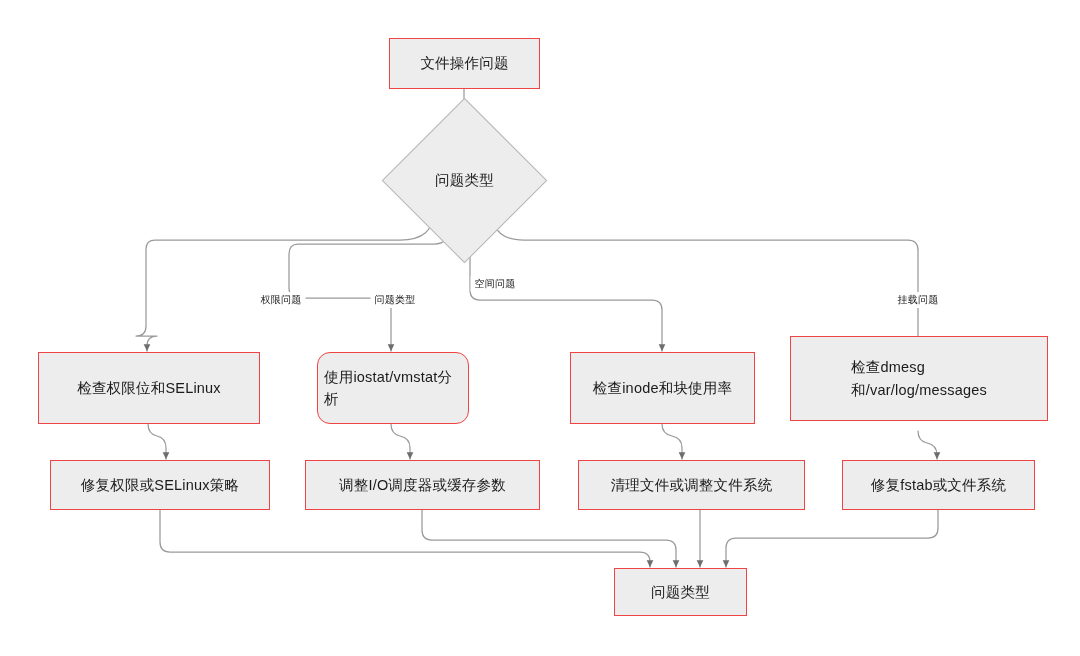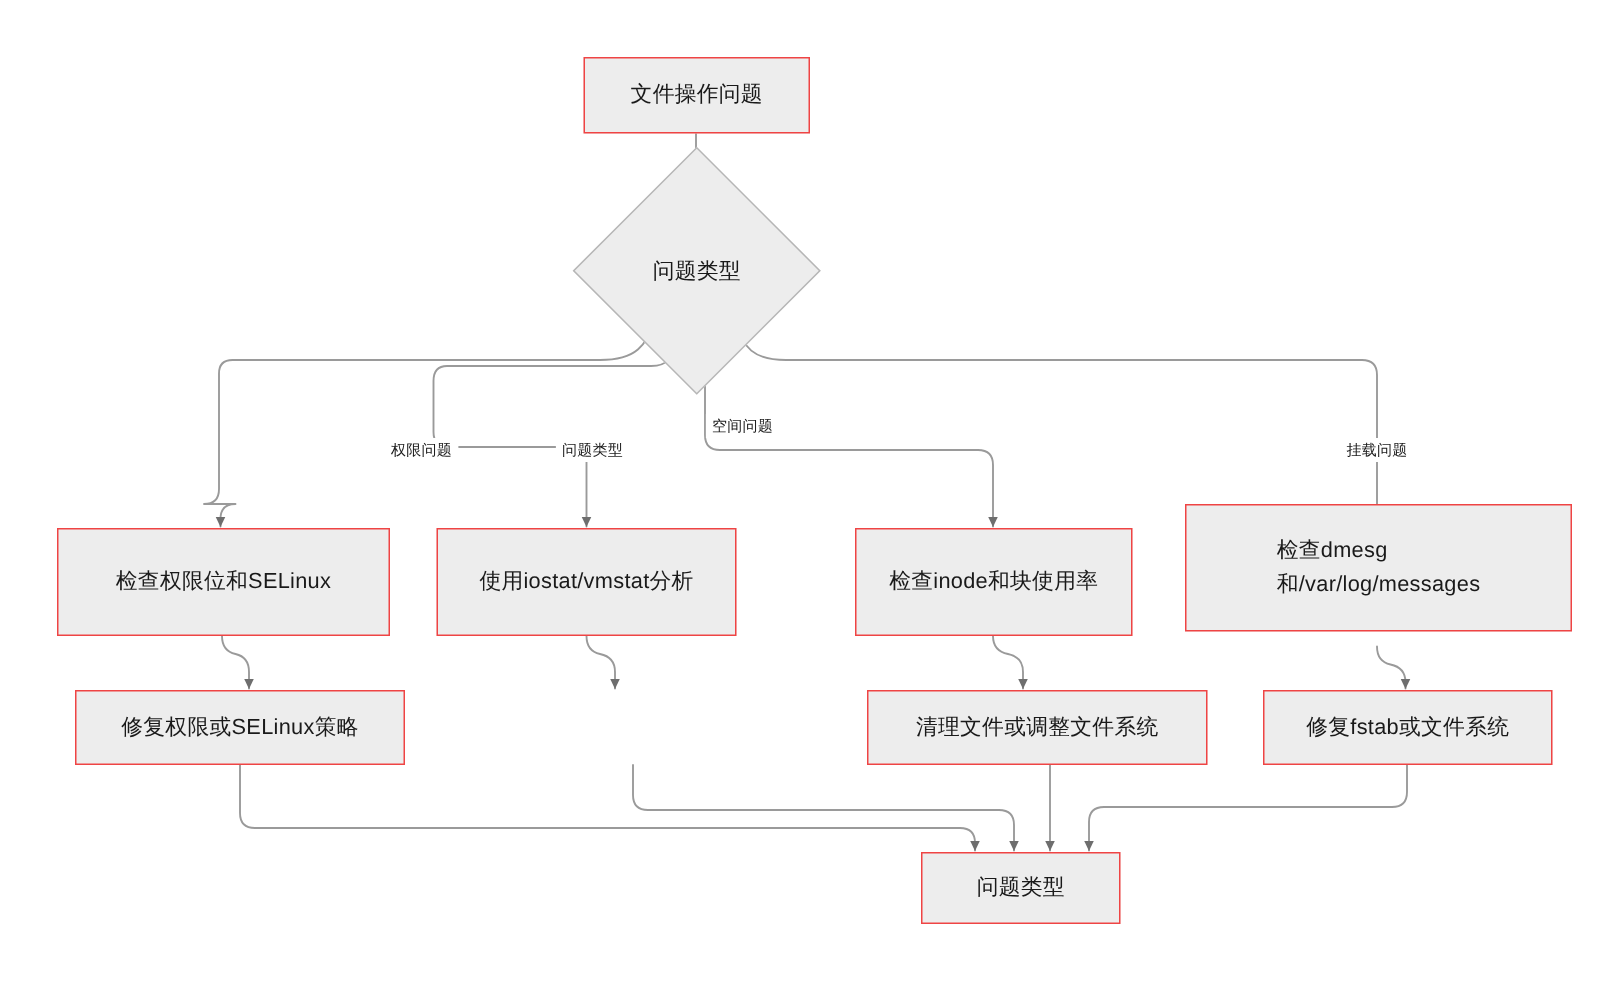--- a/index.html
+++ b/index.html
@@ -146,37 +146,40 @@
 
   <div class="edge-label" style="left:281px; top:300px;">权限问题</div>
   <div class="edge-label" style="left:395px; top:300px;">问题类型</div>
   <div class="edge-label" style="left:479px; top:284px;margin-left:16px;">空间问题</div>
   <div class="edge-label" style="left:918px; top:300px;">挂载问题</div>
 
   <div class="node" style="left:38px; top:352px; width:222px; height:72px;">
     <span class="label">检查权限位和SELinux</span>
   </div>
 
-  <div class="node" style="left:291px; top:352px; width:200px; height:72px;">
+  <div class="node" style="left:317px; top:352px; width:152px; height:72px;border-radius:13px;">
     <span class="label">使用iostat/vmstat分析</span>
   </div>
 
   <div class="node" style="left:570px; top:352px; width:185px; height:72px;">
     <span class="label">检查inode和块使用率</span>
   </div>
 
   <div class="node" style="left:790px; top:336px; width:258px; height:85px;">
     <span class="label">检查dmesg
 和/var/log/messages</span>
   </div>
 
   <div class="node" style="left:50px; top:460px; width:220px; height:50px;">
     <span class="label">修复权限或SELinux策略</span>
   </div>
 
+  <div class="node" style="left:305px; top:460px; width:235px; height:50px;">
+    <span class="label">调整I/O调度器或缓存参数</span>
+  </div>
 
   <div class="node" style="left:578px; top:460px; width:227px; height:50px;">
     <span class="label">清理文件或调整文件系统</span>
   </div>
 
   <div class="node" style="left:842px; top:460px; width:193px; height:50px;">
     <span class="label">修复fstab或文件系统</span>
   </div>
 
   <div class="node" style="left:614px; top:568px; width:133px; height:48px;">

